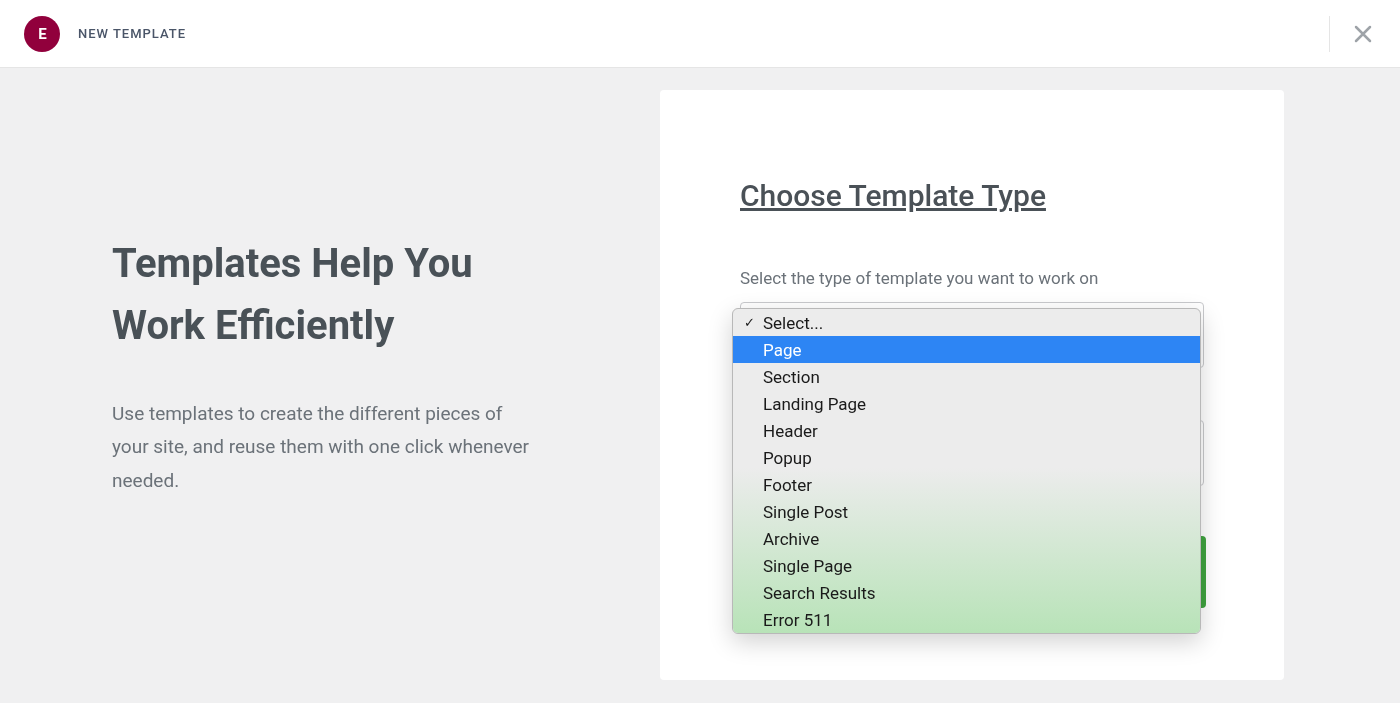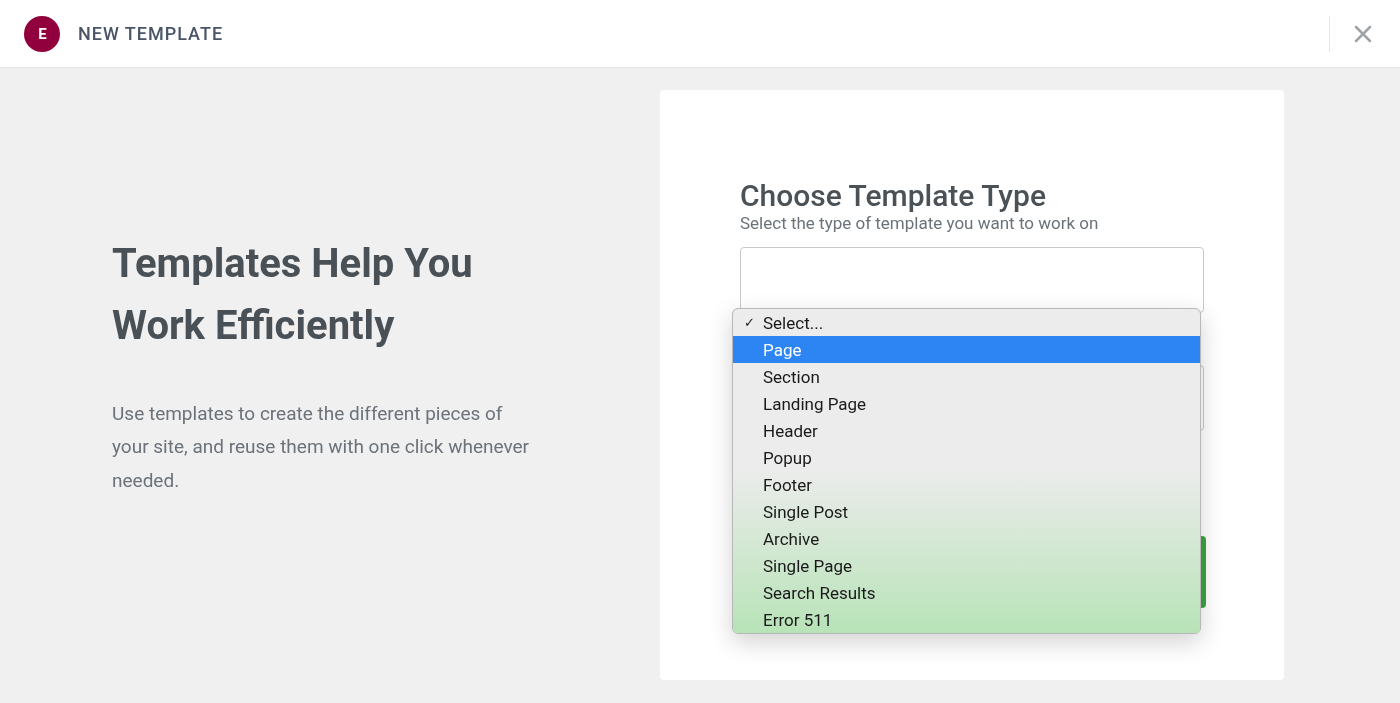--- a/index.html
+++ b/index.html
@@ -33,21 +33,21 @@
       justify-content: center;
       margin-right: 18px;
     }
     .logo-text {
       color: #fff;
       font-weight: 700;
       font-size: 15px;
       letter-spacing: -1px;
     }
     .header-title {
-      font-size: 18px;
+      font-size: 13px;
       font-weight: 500;
       color: #4a5568;
       letter-spacing: 1px;
     }
     .close-btn {
       position: absolute;
       right: 28px;
       top: 50%;
       transform: translateY(-50%);
       cursor: pointer;
@@ -90,20 +90,22 @@
       background: #ffffff;
       border-radius: 4px;
       padding: 88px 80px 60px 80px;
       height: 590px;
       position: relative;
     }
     .card-title {
       font-size: 30px;
       font-weight: 500;
       color: #4a5157;
+      margin-bottom: 55px;
+      text-decoration: underline;
     }
     .field-label {
       font-size: 17px;
       color: #6b7279;
       margin-bottom: 14px;
     }
     .select-box {
       width: 100%;
       height: 66px;
       border: 1px solid #c8c9cc;

